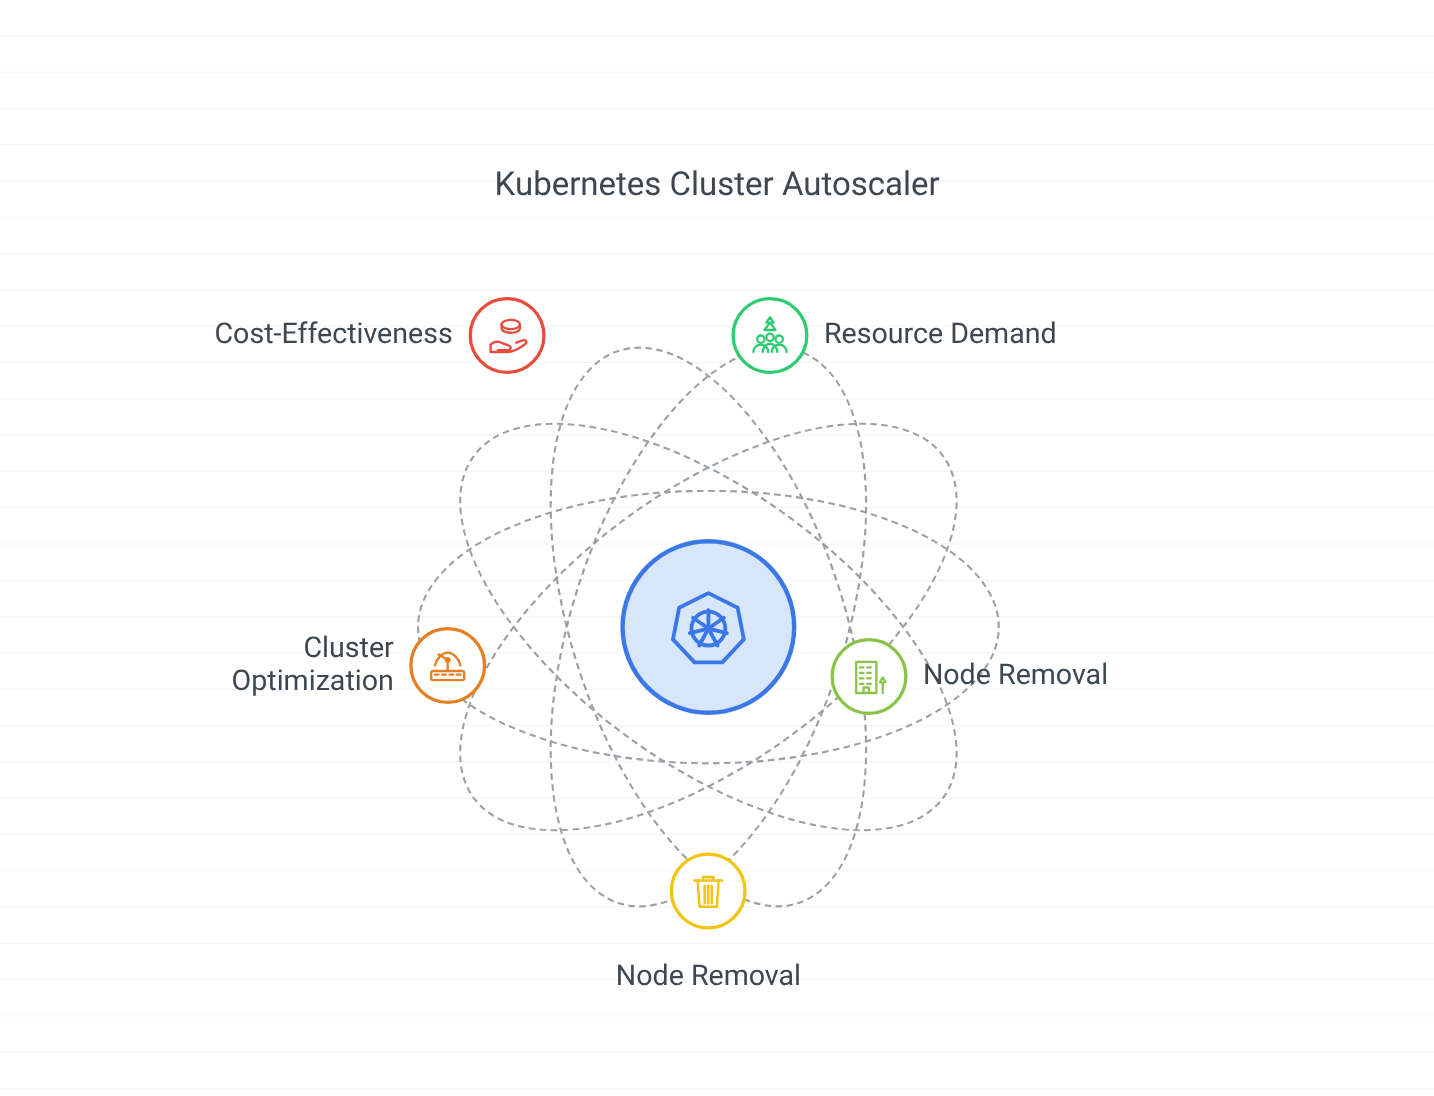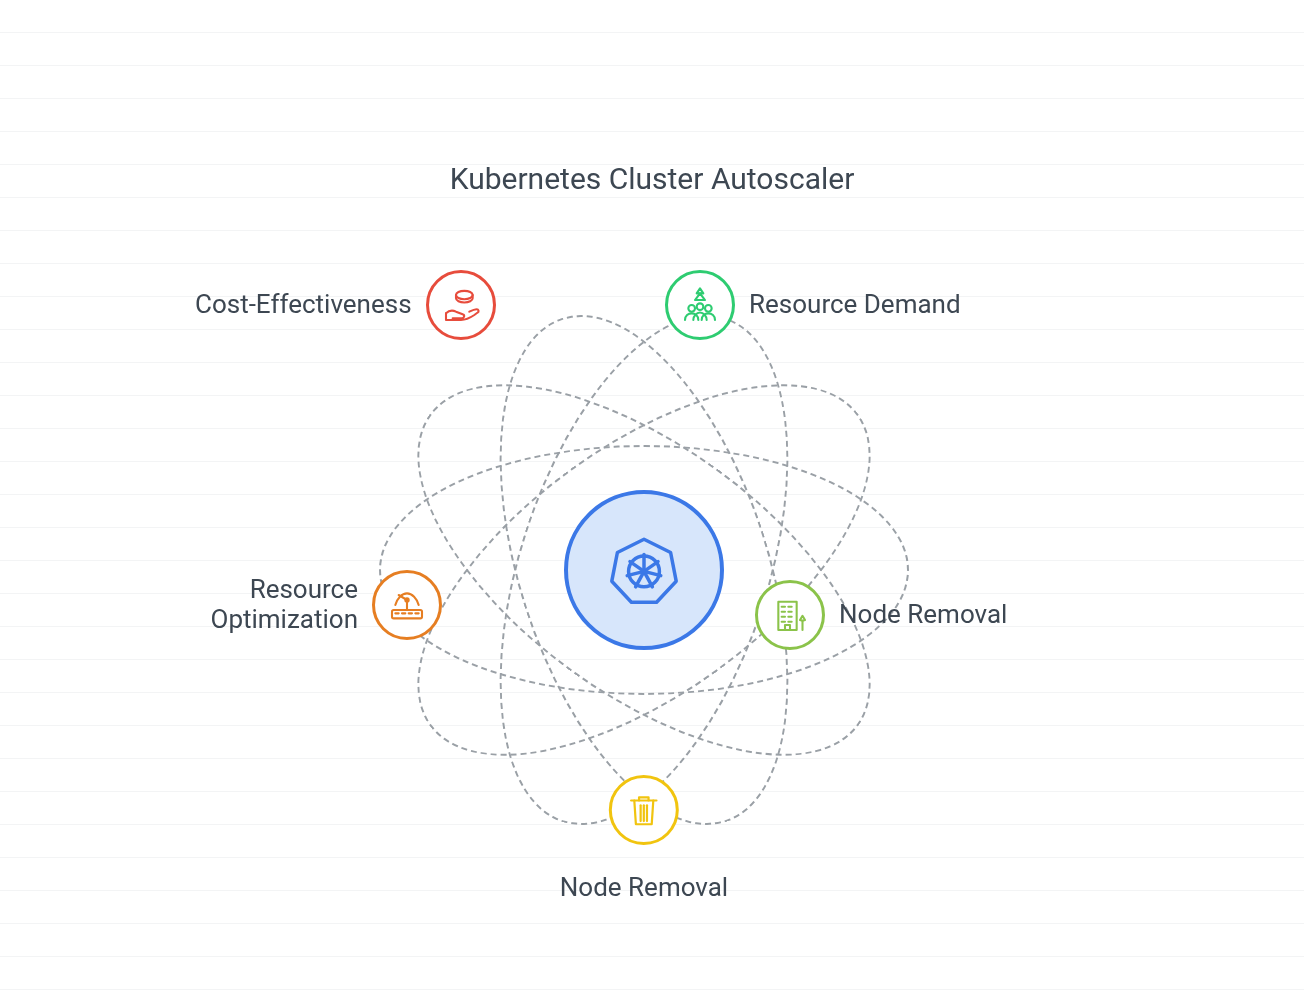--- a/index.html
+++ b/index.html
@@ -19,21 +19,20 @@
     pointer-events: none;
   }
   .title {
     position: absolute;
     left: 0; right: 0;
     top: 150px;
     text-align: center;
     font-size: 30px;
     color: #3d4752;
     font-weight: 400;
-    margin-top: 11px;
   }
   .stage {
     position: absolute;
     left: 0; right: 16px;
     top: 200px;
     height: 740px;
   }
   .orbits {
     position: absolute;
     left: 50%; top: 50%;
@@ -175,21 +174,21 @@
     <div class="badge c-orange">
       <svg width="40" height="40" viewBox="0 0 48 48" fill="none" stroke="#e67e22" stroke-width="2.5" stroke-linecap="round" stroke-linejoin="round">
         <rect x="6" y="30" width="36" height="10" rx="2"></rect>
         <path d="M10 34h4M18 34h4M26 34h4M34 34h4"></path>
         <path d="M24 30V18"></path>
         <path d="M24 18l-10-6"></path>
         <circle cx="24" cy="18" r="2" fill="#e67e22"></circle>
         <path d="M10 24c2-8 8-14 14-14s12 6 14 14"></path>
       </svg>
     </div>
-    <div class="label">Resource Optimization</div>
+    <div class="label">Cluster Optimization</div>
   </div>
 
   <div class="node right" style="left:755px; top:380px;">
     <div class="badge c-lime">
       <svg width="40" height="40" viewBox="0 0 48 48" fill="none" stroke="#8bc34a" stroke-width="2.5" stroke-linecap="round" stroke-linejoin="round">
         <rect x="10" y="8" width="22" height="34"></rect>
         <path d="M14 14h4M22 14h4M14 20h4M22 20h4M14 26h4M22 26h4M14 32h4M22 32h4"></path>
         <path d="M18 42v-6h6v6"></path>
         <path d="M36 30l3-5 3 5-3 1z"></path>
         <line x1="39" y1="31" x2="39" y2="42"></line>

